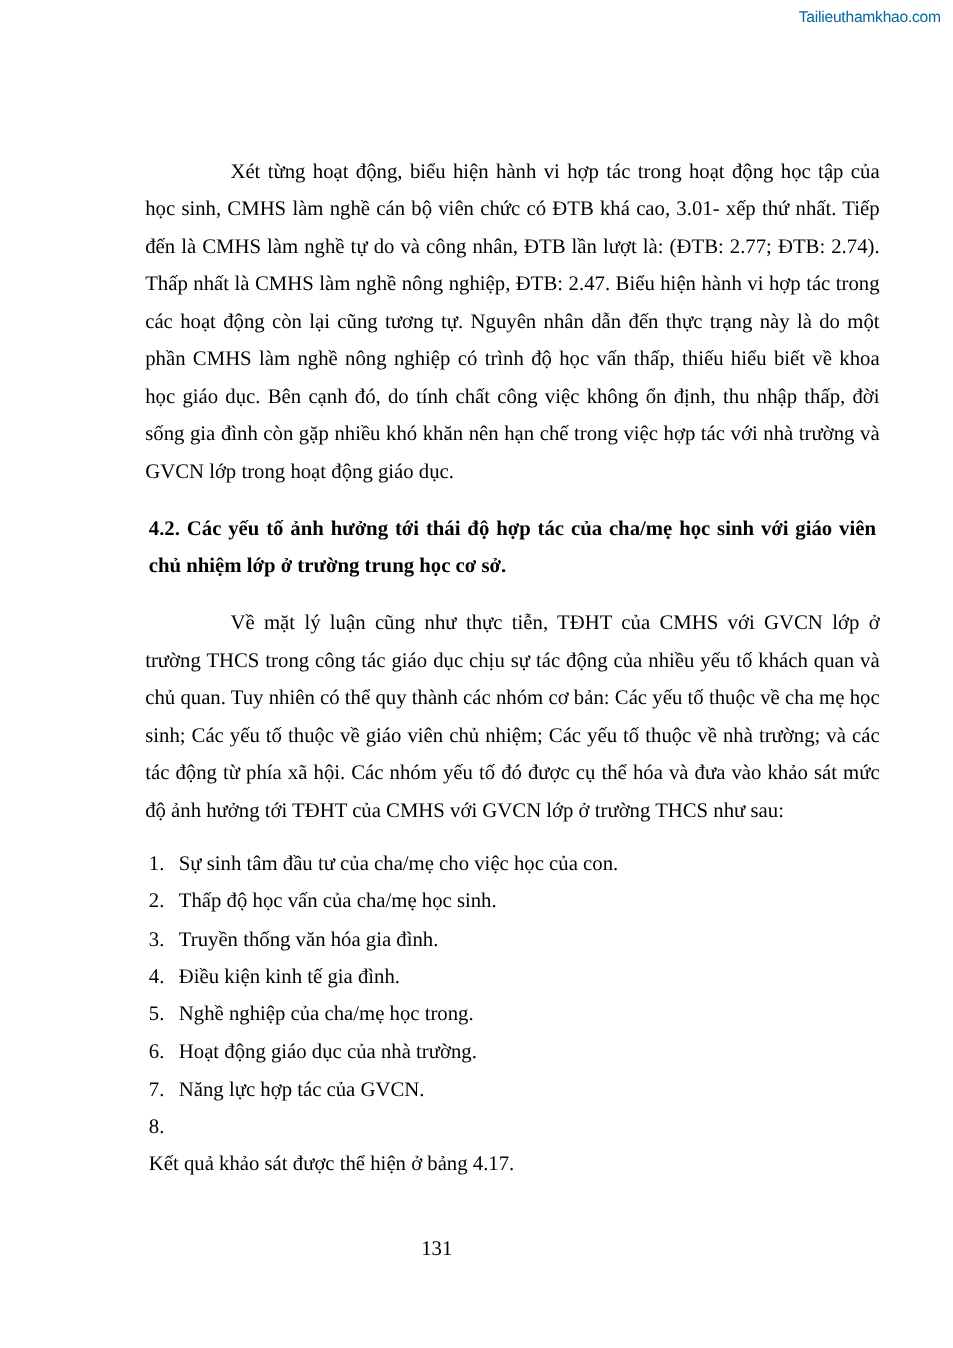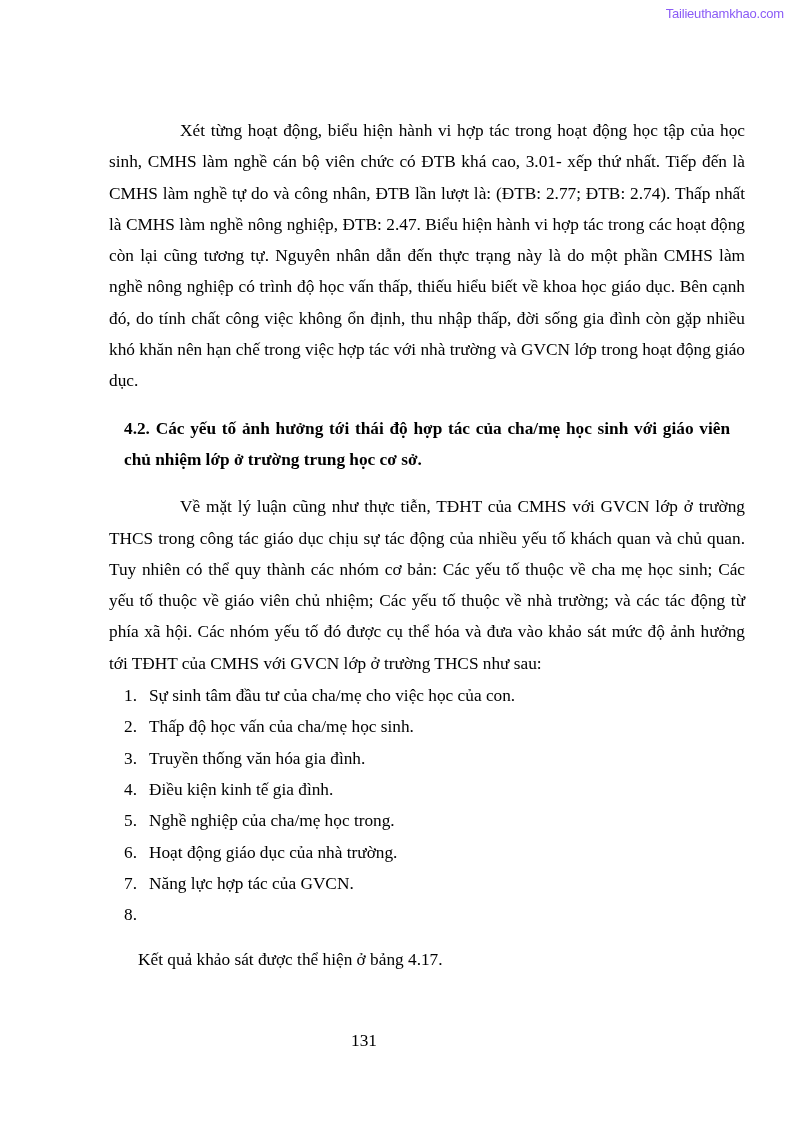--- a/index.html
+++ b/index.html
@@ -1,27 +1,27 @@
 <!DOCTYPE html>
 <html><head>
   <meta charset="utf-8">
   <style>
     html, body { margin: 0; padding: 0; background: #ffffff; }
     body { width: 794px; height: 1123px; position: relative; overflow: hidden;
            font-family: "Liberation Serif", "DejaVu Serif", serif; color: #000; }
     .watermark { position: absolute; top: 6px; right: 10px; font-family: "Liberation Sans", "DejaVu Sans", sans-serif;
-                 font-size: 13px; color: #8b5cf6; letter-spacing: -0.2px; }
+                 font-size: 13px; color: #0369a1; letter-spacing: -0.2px; }
     .page { position: absolute; left: 108px; top: 114px; width: 638px; }
-    .para { font-size: 17.3px; line-height: 31.3px; text-align: justify; margin: 1px; }
+    .para { font-size: 17.3px; line-height: 31.3px; text-align: justify; margin: 13px; }
     .indent { text-indent: 71px; }
     .heading { font-weight: bold; font-size: 17.3px; line-height: 31.3px; text-align: justify; margin: 16px; }
     .list { margin: 0; padding: 0; list-style: none; }
     .list li { font-size: 17.3px; line-height: 31.3px; padding-left: 16px; display: flex; }
     .list .num { width: 25px; display: inline-block; }
-    .closing { font-size: 17.3px; line-height: 31.3px; margin: 14px; padding-left: 16px; }
+    .closing { font-size: 17.3px; line-height: 31.3px; margin: 0; padding-left: 16px; }
     .page-number { position: absolute; top: 1031px; left: 0; width: 728px; text-align: center;
                    font-size: 17.3px; }
   </style>
 </head>
 <body>
 
 <div class="watermark">Tailieuthamkhao.com</div>
 
 <div class="page">
   <p class="para indent">Xét từng hoạt động, biểu hiện hành vi hợp tác trong hoạt động học tập của học sinh, CMHS làm nghề cán bộ viên chức có ĐTB khá cao, 3.01- xếp thứ nhất. Tiếp đến là CMHS làm nghề tự do và công nhân, ĐTB lần lượt là: (ĐTB: 2.77; ĐTB: 2.74). Thấp nhất là CMHS làm nghề nông nghiệp, ĐTB: 2.47. Biểu hiện hành vi hợp tác trong các hoạt động còn lại cũng tương tự. Nguyên nhân dẫn đến thực trạng này là do một phần CMHS làm nghề nông nghiệp có trình độ học vấn thấp, thiếu hiểu biết về khoa học giáo dục. Bên cạnh đó, do tính chất công việc không ổn định, thu nhập thấp, đời sống gia đình còn gặp nhiều khó khăn nên hạn chế trong việc hợp tác với nhà trường và GVCN lớp trong hoạt động giáo dục.</p>

